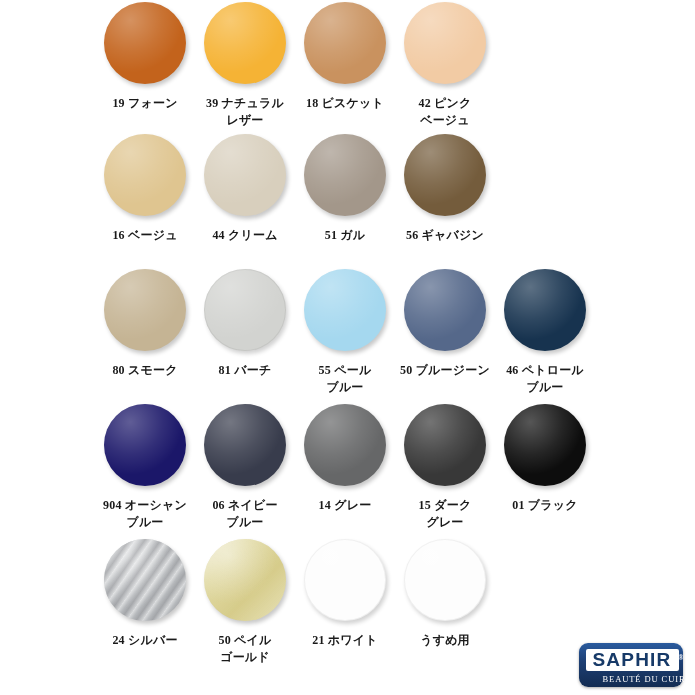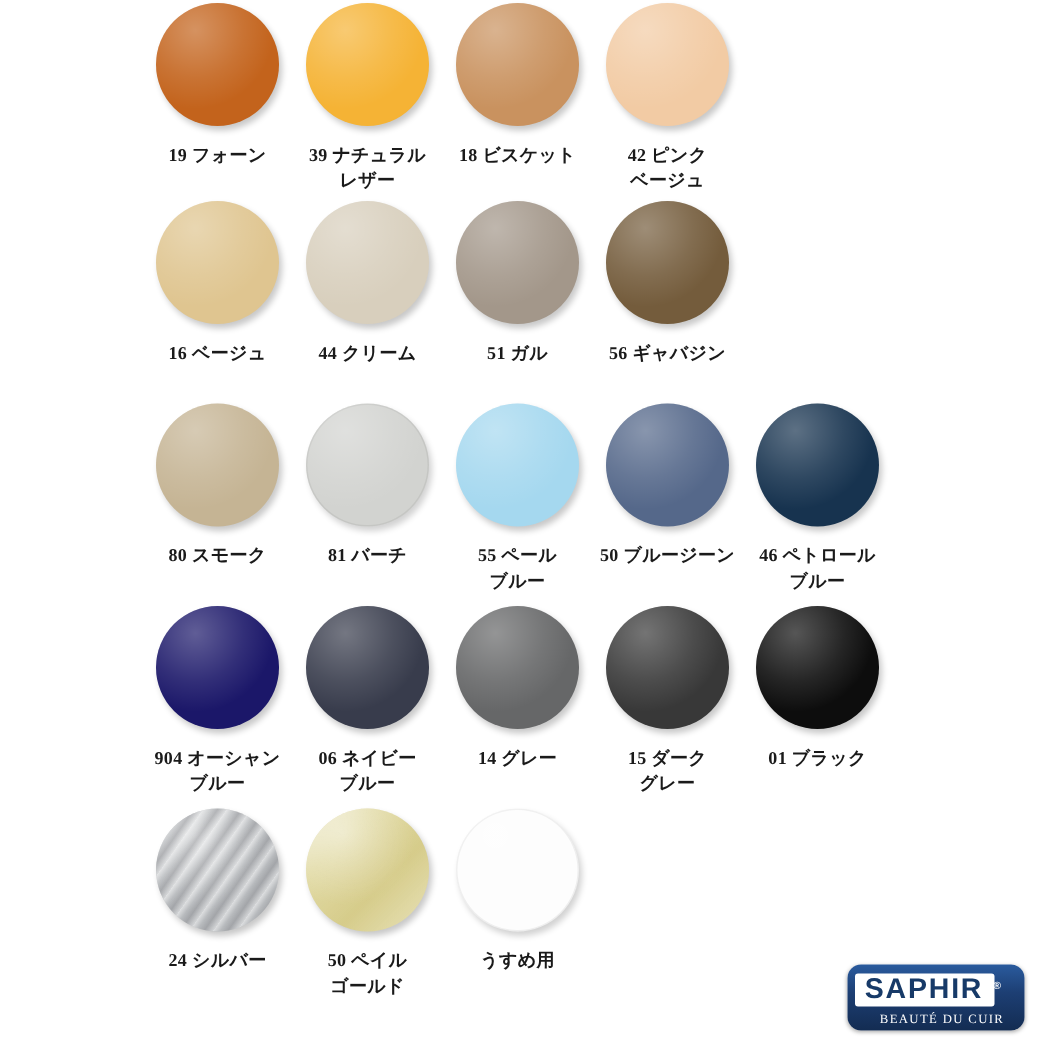--- a/index.html
+++ b/index.html
@@ -109,28 +109,28 @@
     font-weight: 700;
     width: 100px;
   }
   .label .l2 { display: block; }
 
   
   .logo {
     position: absolute;
     right: 12px;
     bottom: 8px;
-    width: 118px;
+    width: 104px;
     height: 44px;
     background: linear-gradient(180deg, #2a5b9e 0%, #1d3f74 42%, #132c52 100%);
     border-radius: 9px;
     box-shadow: 0 1px 3px rgba(0,0,0,0.35);
     display: flex;
     flex-direction: column;
-    align-items: flex-start;
+    align-items: flex-end;
     justify-content: center;
     padding-top: 2px;
   }
   .logo-inner {
     width: 102px;
     display: flex;
     flex-direction: column;
     align-items: center;
   }
   .logo-word {
@@ -359,20 +359,29 @@
       <div class="label">
         <span>50 ペイル</span>
         <span class="l2">ゴールド</span>
       </div>
     </div>
     <div class="swatch-cell">
       <div class="disc-wrap">
         <div class="disc light-edge" style="background-color: rgb(253, 253, 253);"></div>
       </div>
       <div class="label">
+        <span>21 ホワイト</span>
+        <span class="l2"></span>
+      </div>
+    </div>
+    <div class="swatch-cell">
+      <div class="disc-wrap">
+        <div class="disc light-edge" style="background-color: rgb(253, 253, 253);"></div>
+      </div>
+      <div class="label">
         <span>うすめ用</span>
         <span class="l2"></span>
       </div>
     </div>
   </div>
 
   <div class="logo">
     <div class="logo-inner">
       <div class="logo-word">
         <span>SAPHIR</span>

